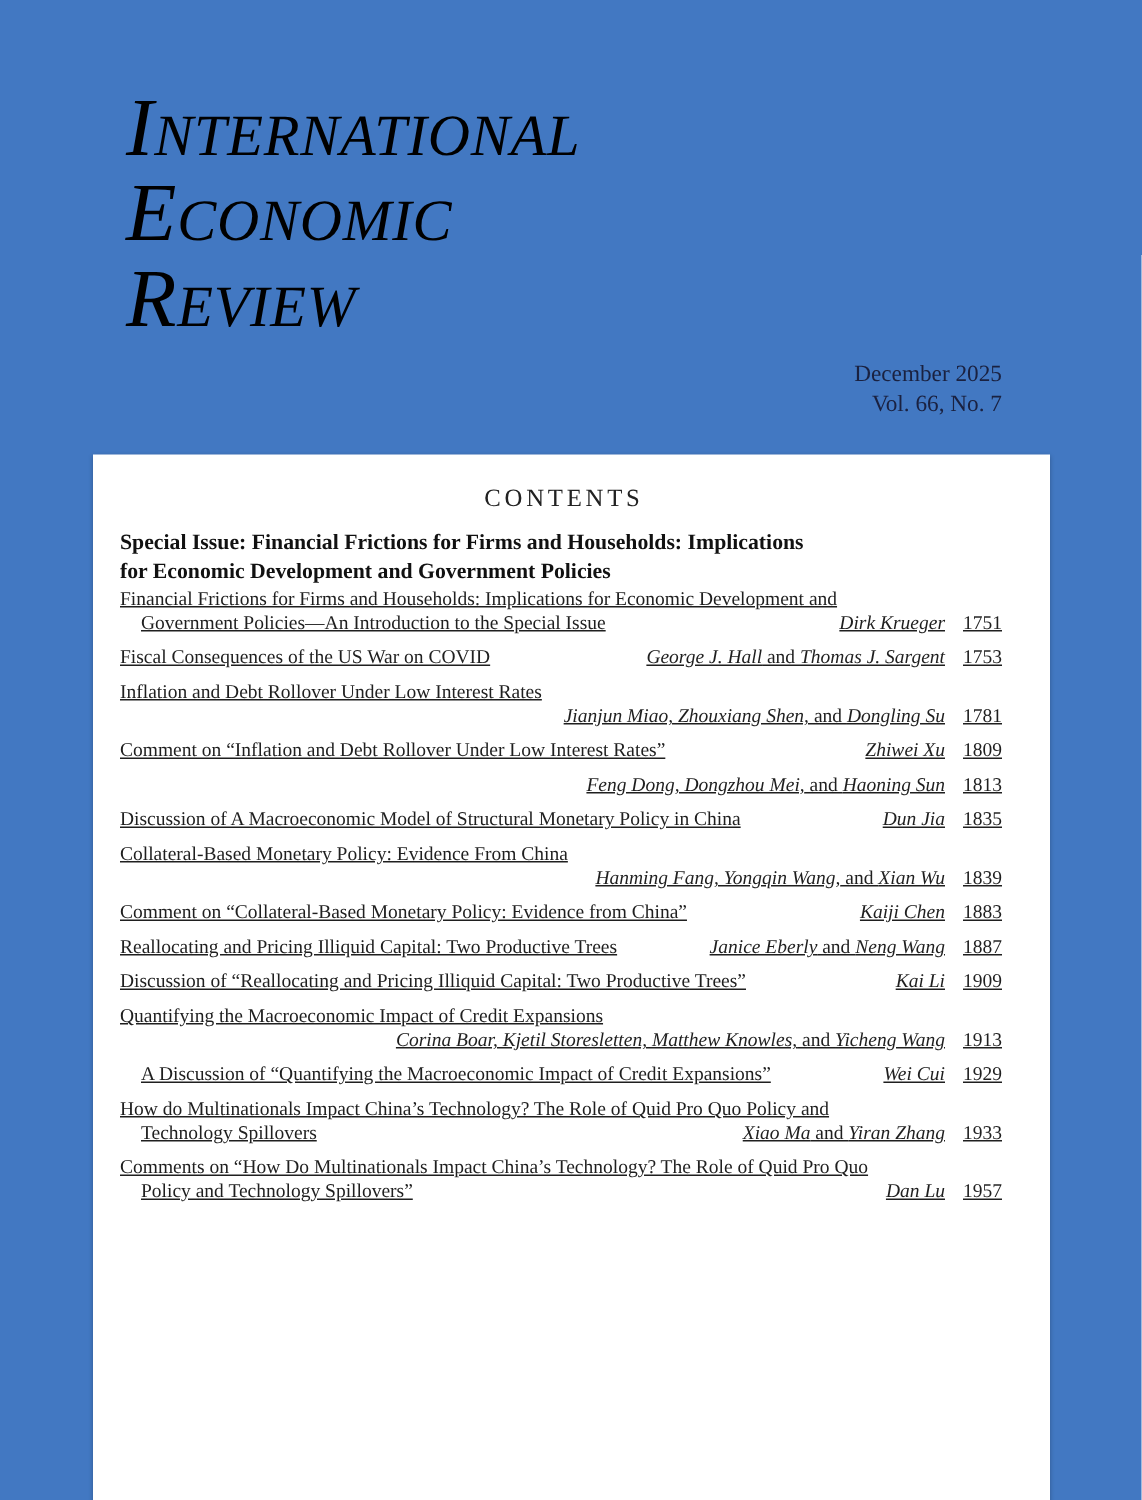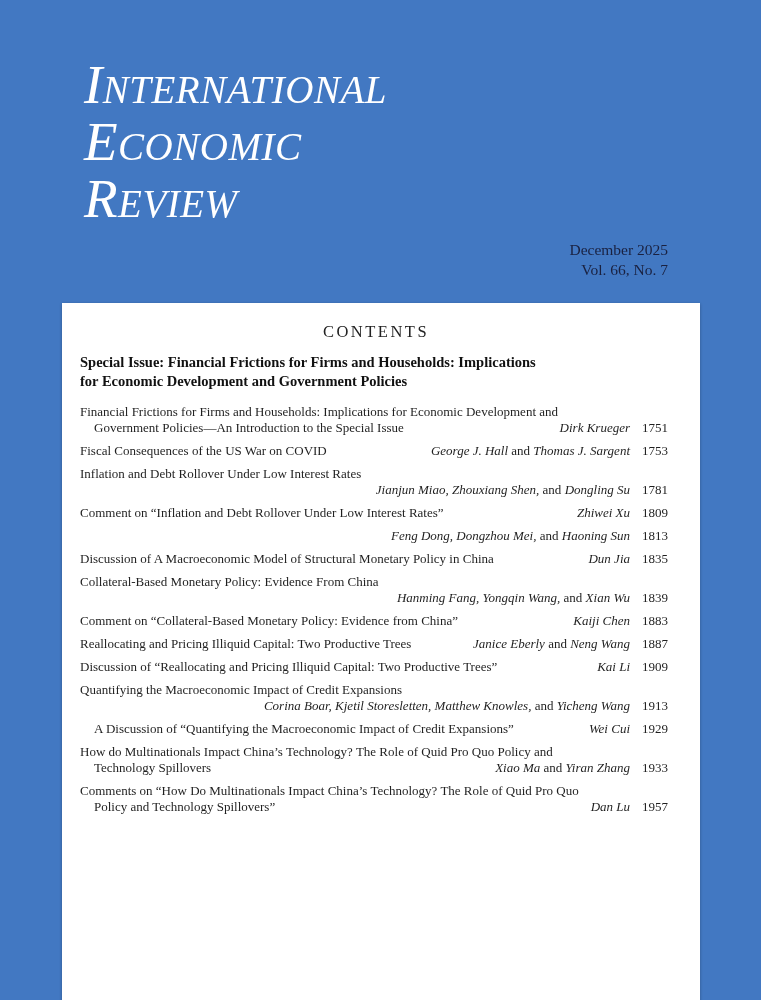--- a/index.html
+++ b/index.html
@@ -13,21 +13,21 @@
     background: #4278c2;
     font-family: "Liberation Serif", "DejaVu Serif", serif;
     overflow: hidden;
   }
 
   
   .journal-title {
     position: absolute;
     left: 84px;
     top: 56px;
-    color: #ffffff;
+    color: #000000;
     font-style: italic;
     font-variant: small-caps;
     font-size: 55px;
     line-height: 57px;
     letter-spacing: 0.5px;
     font-weight: 400;
   }
   .issue-info {
     position: absolute;
     right: 93px;
@@ -61,22 +61,22 @@
   .special-issue {
     font-weight: bold;
     font-size: 14.5px;
     line-height: 19px;
     margin-top: 11px;
     color: #111111;
   }
 
   
   .toc-entries {
-    margin-top: 13px;
     font-size: 13px;
+    text-decoration: underline;
   }
   .toc-entry {
     margin-bottom: 7px;
   }
   .toc-line {
     display: flex;
     align-items: baseline;
     line-height: 16px;
   }
   .toc-line .title-text {

